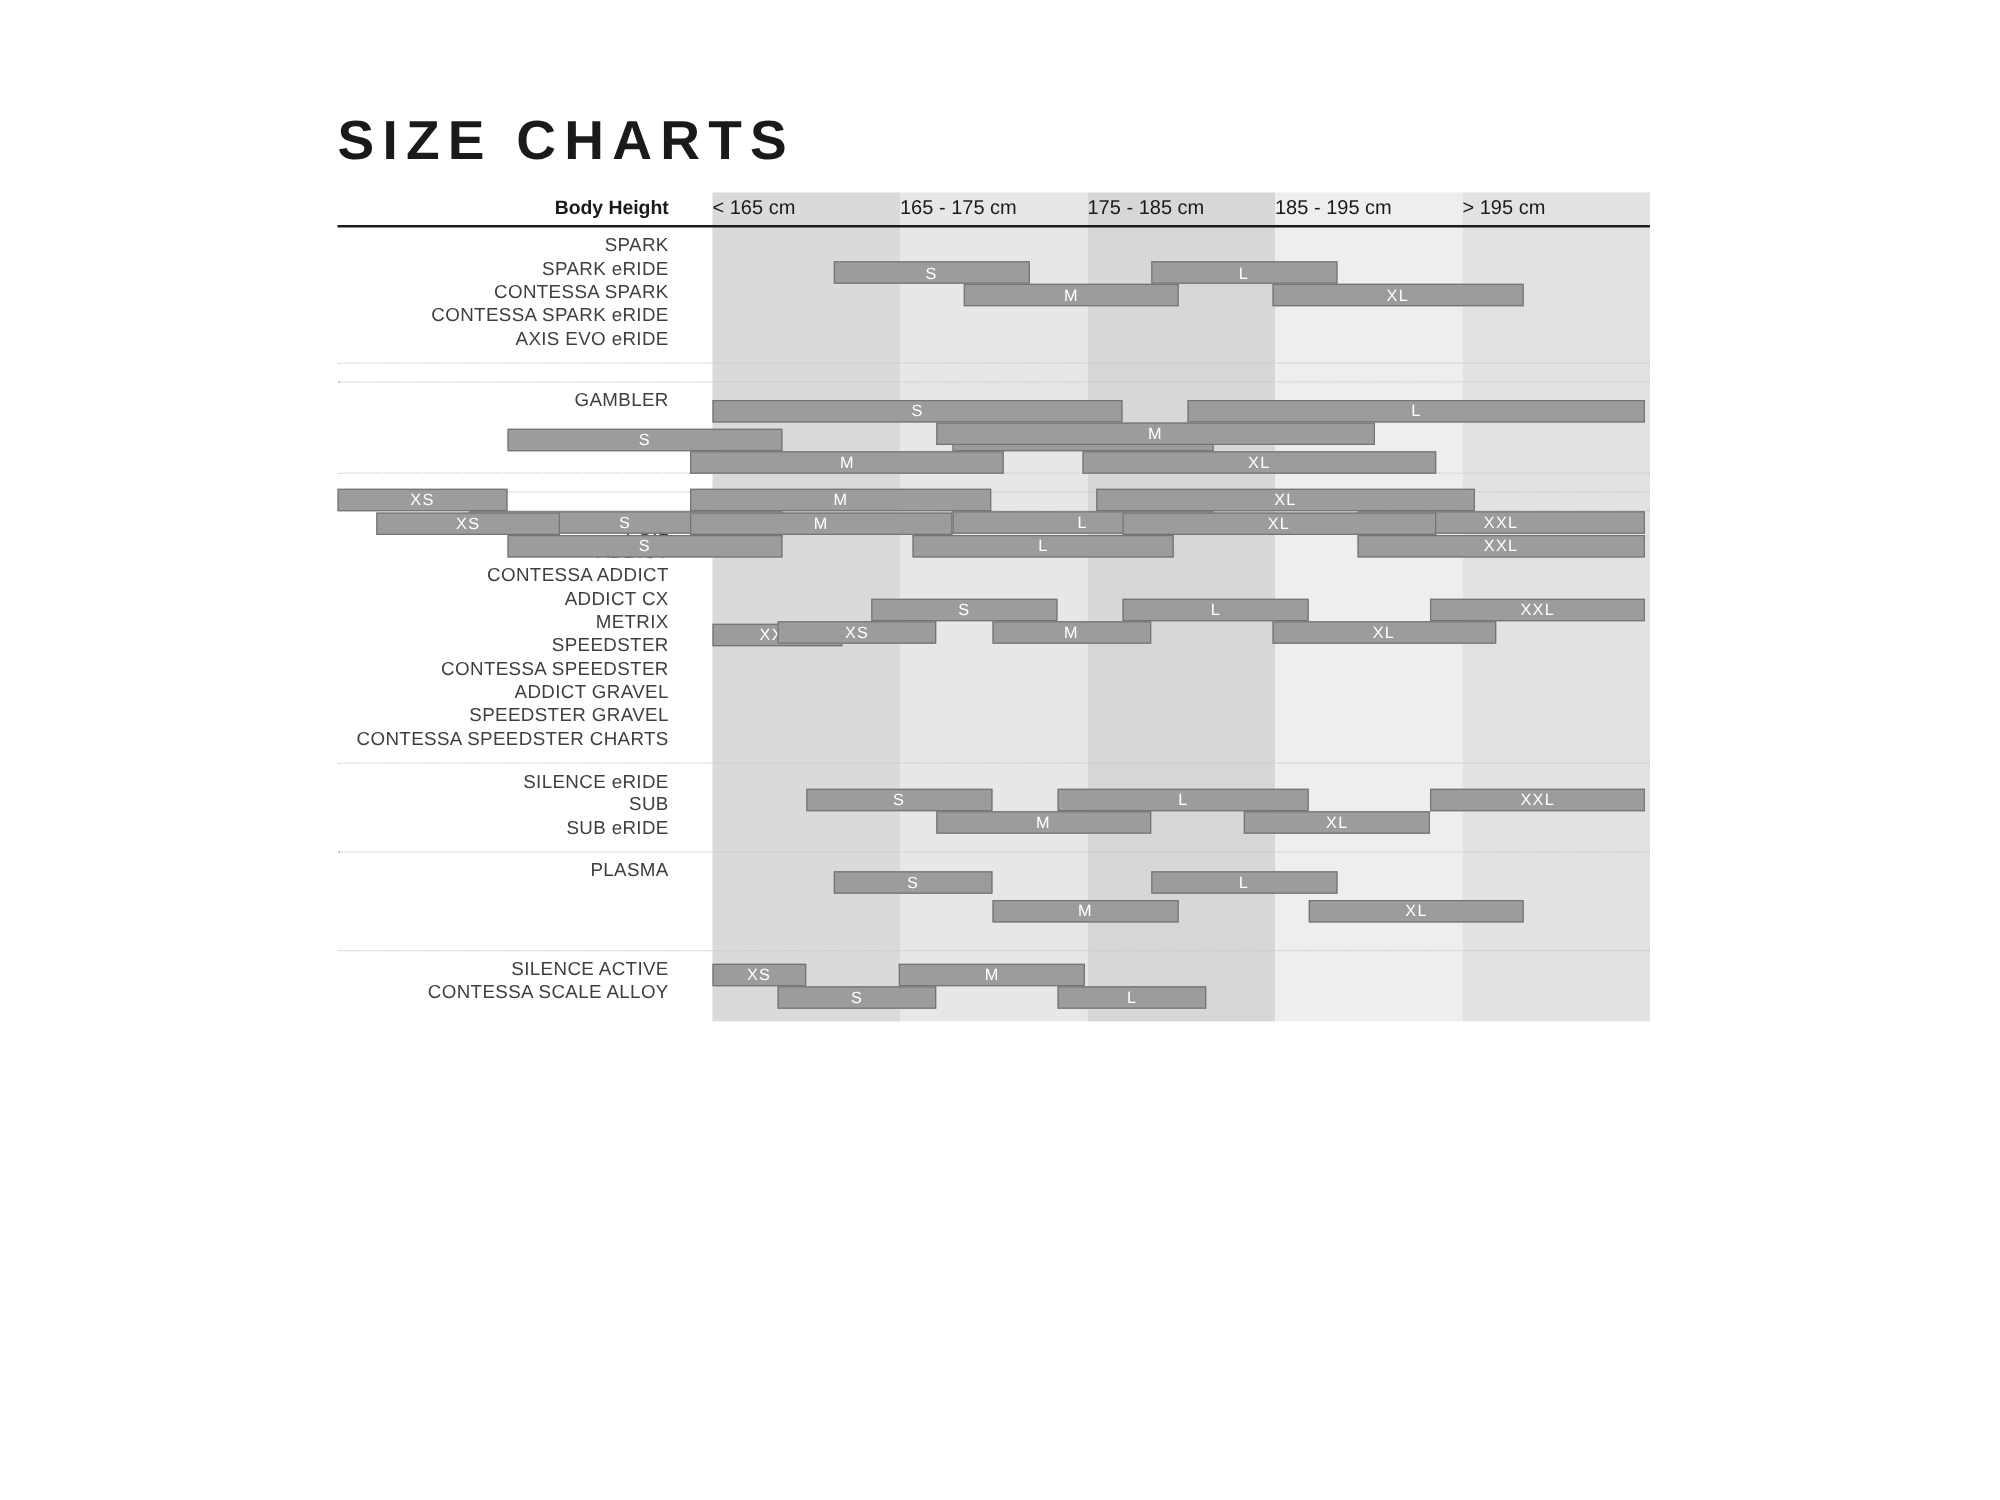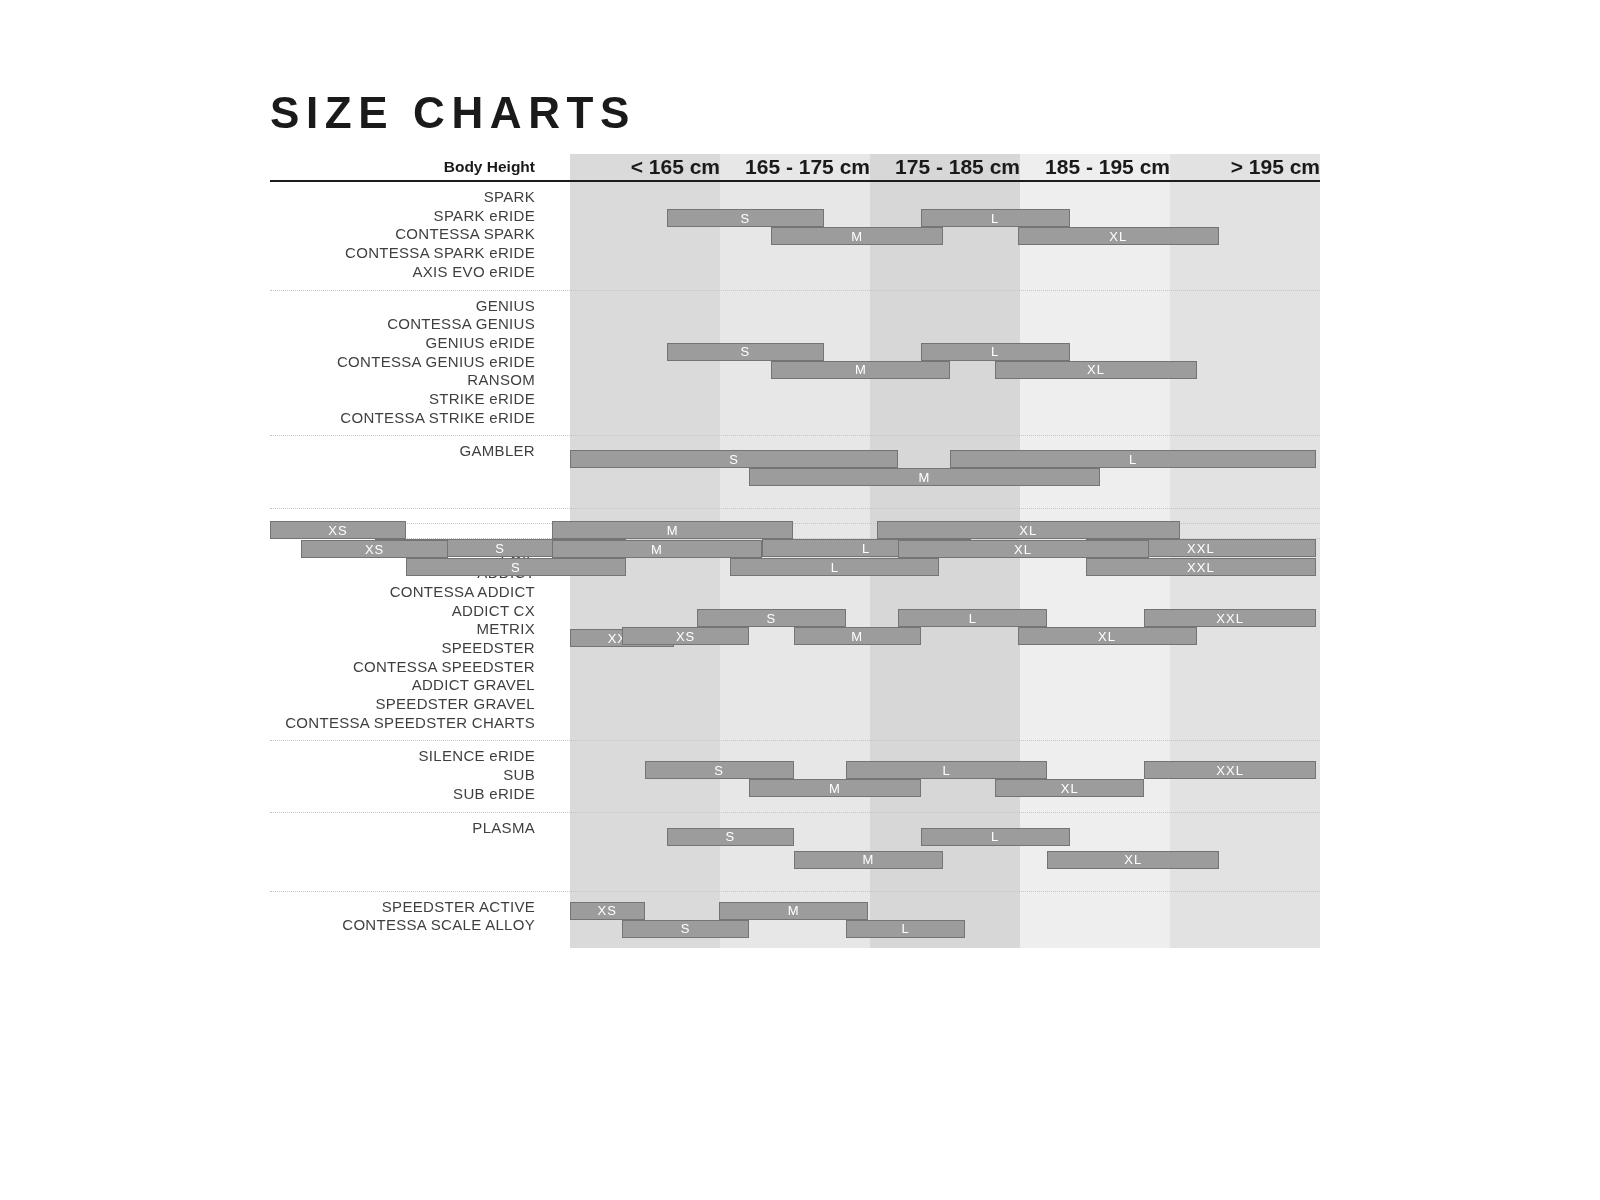--- a/index.html
+++ b/index.html
@@ -29,21 +29,21 @@
   .header-row{
     position:relative;z-index:1;display:flex;align-items:center;
     height:28px;border-bottom:2px solid #1c1c1c;
   }
   .hdr-label{
     width:300px;text-align:right;padding-right:35px;
     font-weight:700;font-size:15.5px;color:var(--heading);
   }
   .hdr-cols{flex:1;display:flex;}
   .hdr-col{
-    width:150px;text-align:right;font-weight:700;font-size:21px;color:var(--heading);
+    width:150px;text-align:left;font-weight:400;font-size:16px;color:var(--heading);
   }
   #groups{position:relative;z-index:1;}
   .group{
     display:flex;align-items:stretch;
     padding:6px 4px 8px 0;
     border-bottom:1px dotted var(--sep);
   }
   .group:last-child{border-bottom:none;}
   .group-labels{width:300px;text-align:right;padding-right:35px;}
   .model{
@@ -97,29 +97,20 @@
             <div class="model">AXIS EVO eRIDE</div>
           </div>
           <div class="group-band">
             <div class="bar" style="left: 13%; width: 21%; top: 21px;">S</div>
             <div class="bar" style="left: 47%; width: 20%; top: 21px;">L</div>
             <div class="bar" style="left: 27%; width: 23%; top: 39px;">M</div>
             <div class="bar" style="left: 60%; width: 27%; top: 39px;">XL</div>
           </div>
         </div>
         <div class="group">
-          <div class="group-labels">
-            <div class="model">GENIUS</div>
-            <div class="model">CONTESSA GENIUS</div>
-            <div class="model">GENIUS eRIDE</div>
-            <div class="model">CONTESSA GENIUS eRIDE</div>
-            <div class="model">RANSOM</div>
-            <div class="model">STRIKE eRIDE</div>
-            <div class="model">CONTESSA STRIKE eRIDE</div>
-          </div>
           <div class="group-band">
             <div class="bar" style="left: 13%; width: 21%; top: 46px;">S</div>
             <div class="bar" style="left: 47%; width: 20%; top: 46px;">L</div>
             <div class="bar" style="left: 27%; width: 24%; top: 64px;">M</div>
             <div class="bar" style="left: 57%; width: 27%; top: 64px;">XL</div>
           </div>
         </div>
         <div class="group">
           <div class="group-labels">
             <div class="model">GAMBLER</div>
@@ -193,21 +184,21 @@
           </div>
           <div class="group-band" style="min-height: 64px;">
             <div class="bar" style="left: 13%; width: 17%; top: 9px;">S</div>
             <div class="bar" style="left: 47%; width: 20%; top: 9px;">L</div>
             <div class="bar" style="left: 30%; width: 20%; top: 32px;">M</div>
             <div class="bar" style="left: 64%; width: 23%; top: 32px;">XL</div>
           </div>
         </div>
         <div class="group">
           <div class="group-labels">
-            <div class="model">SPEEDSTER ACTIVE</div>
+            <div class="model">SILENCE ACTIVE</div>
             <div class="model">CONTESSA SCALE ALLOY</div>
           </div>
           <div class="group-band" style="min-height: 42px;">
             <div class="bar" style="left: 0%; width: 10%; top: 4px;">XS</div>
             <div class="bar" style="left: 20%; width: 20%; top: 4px;">M</div>
             <div class="bar" style="left: 7%; width: 17%; top: 22px;">S</div>
             <div class="bar" style="left: 37%; width: 16%; top: 22px;">L</div>
           </div>
         </div>
       </div>

